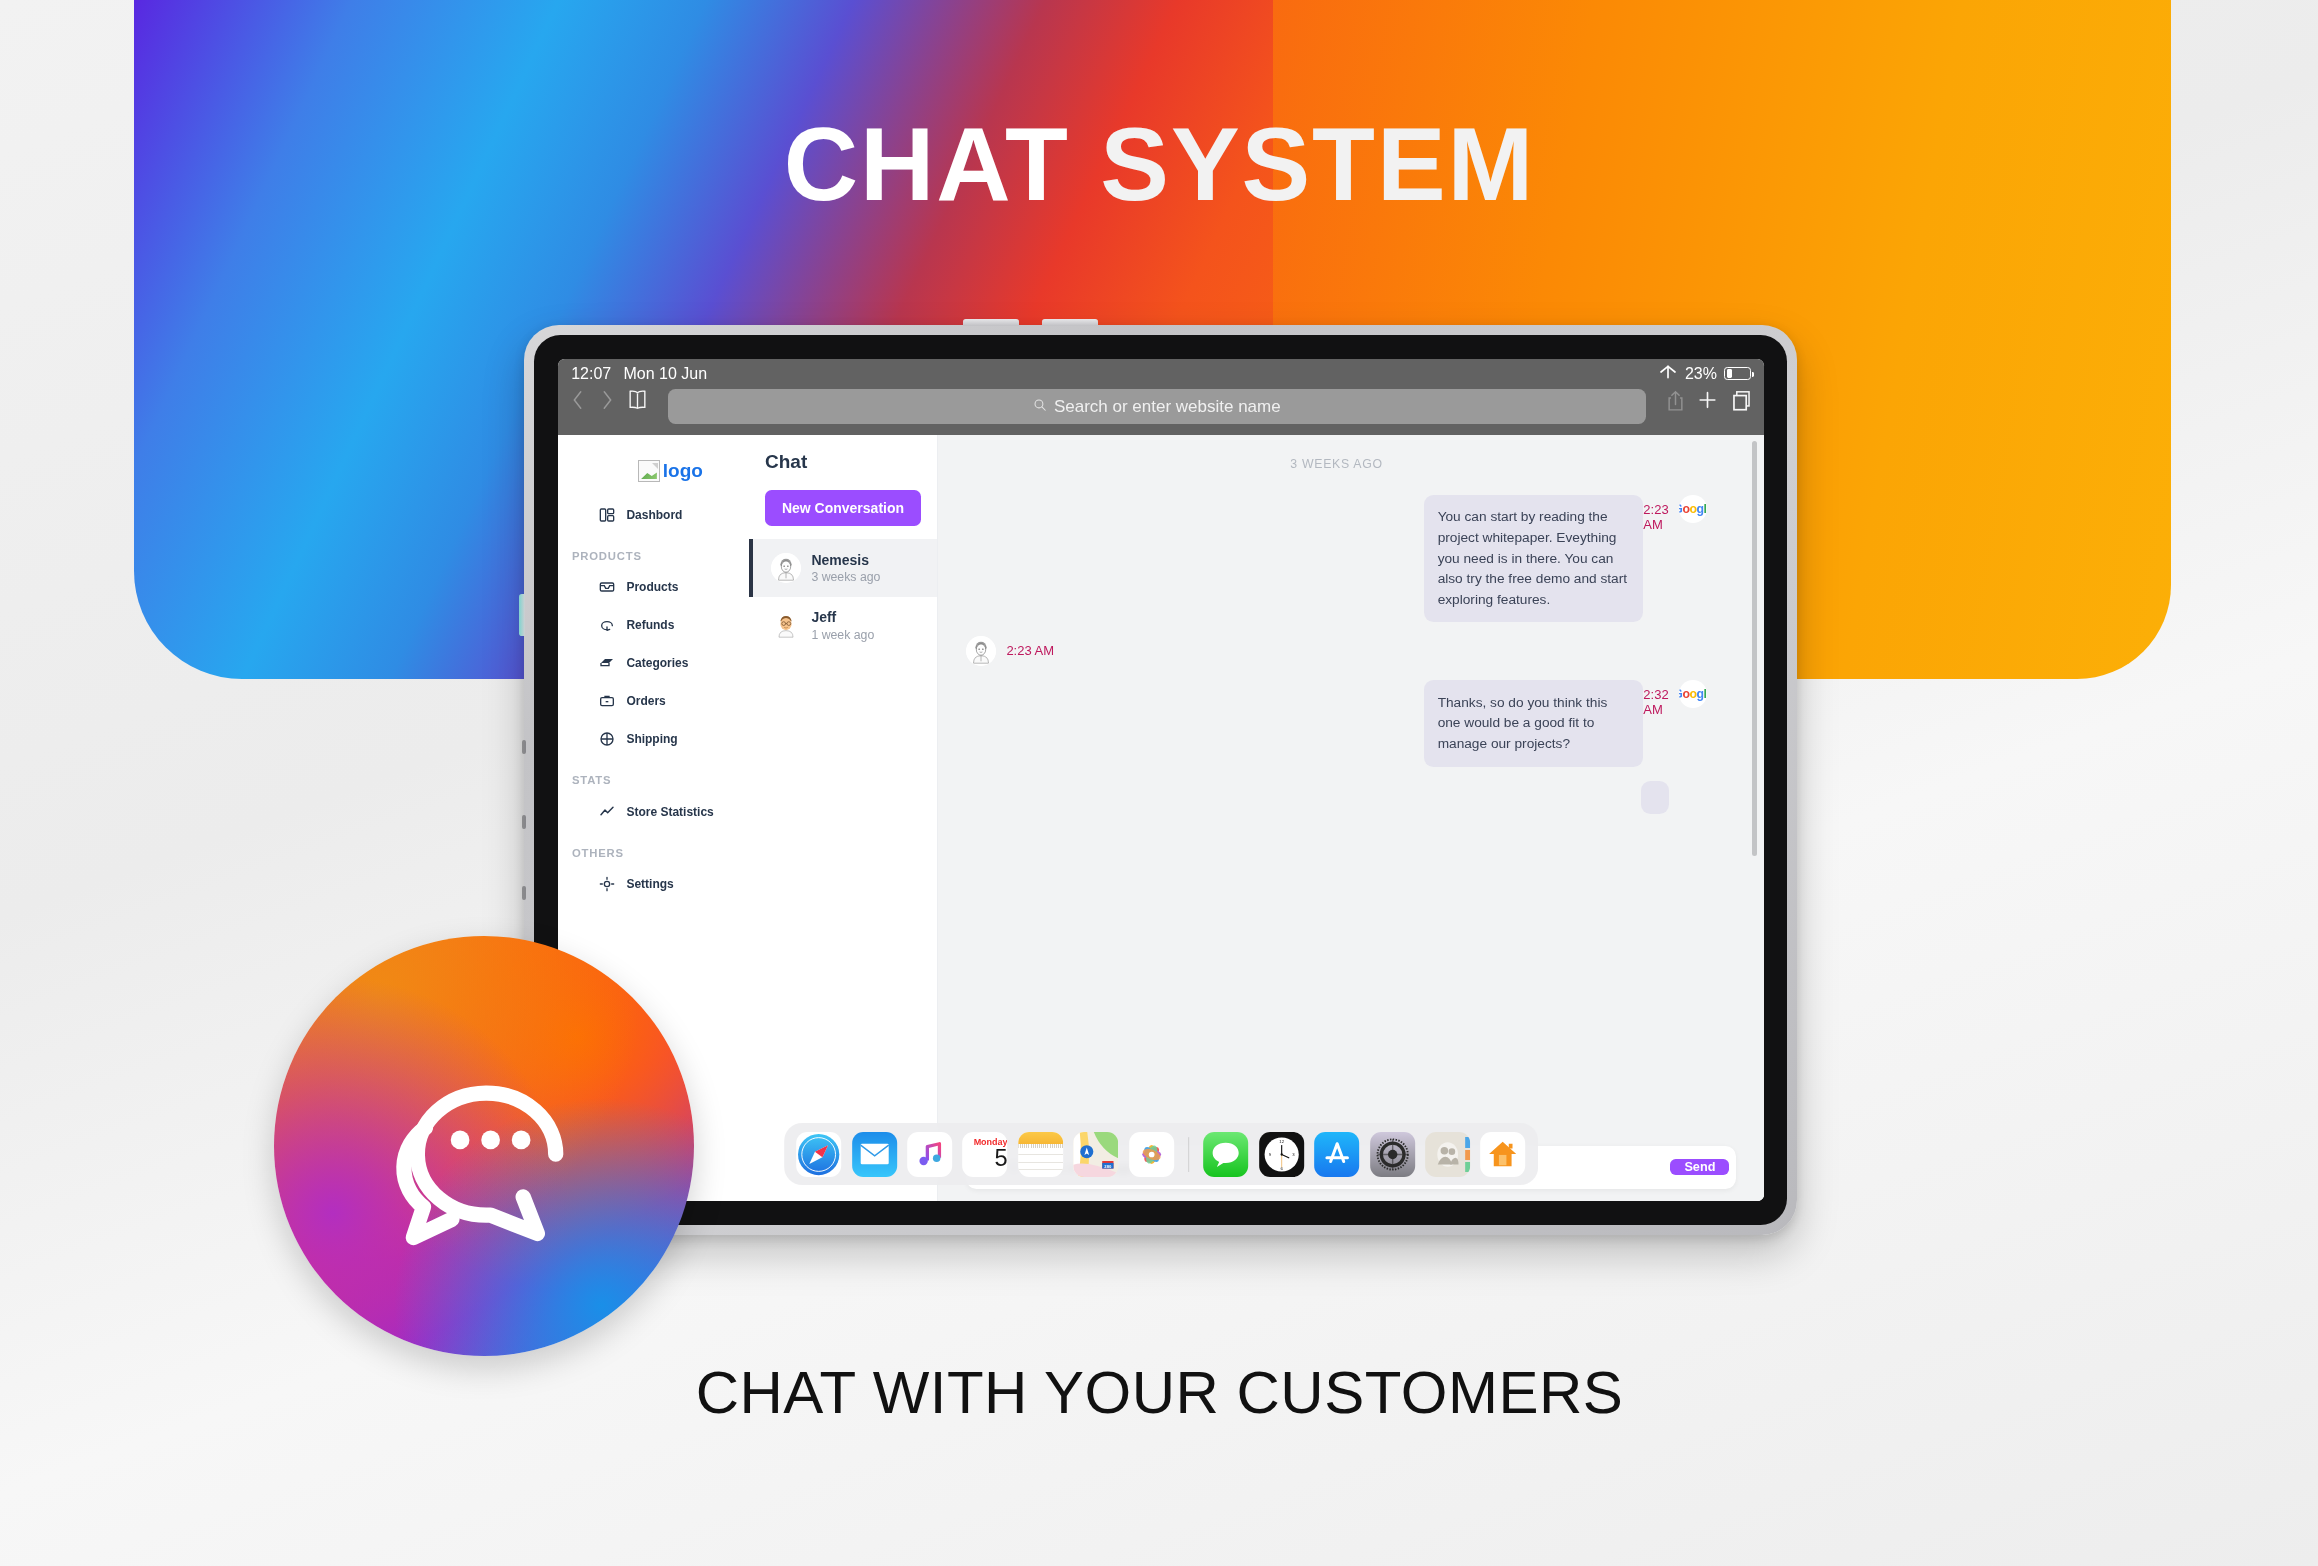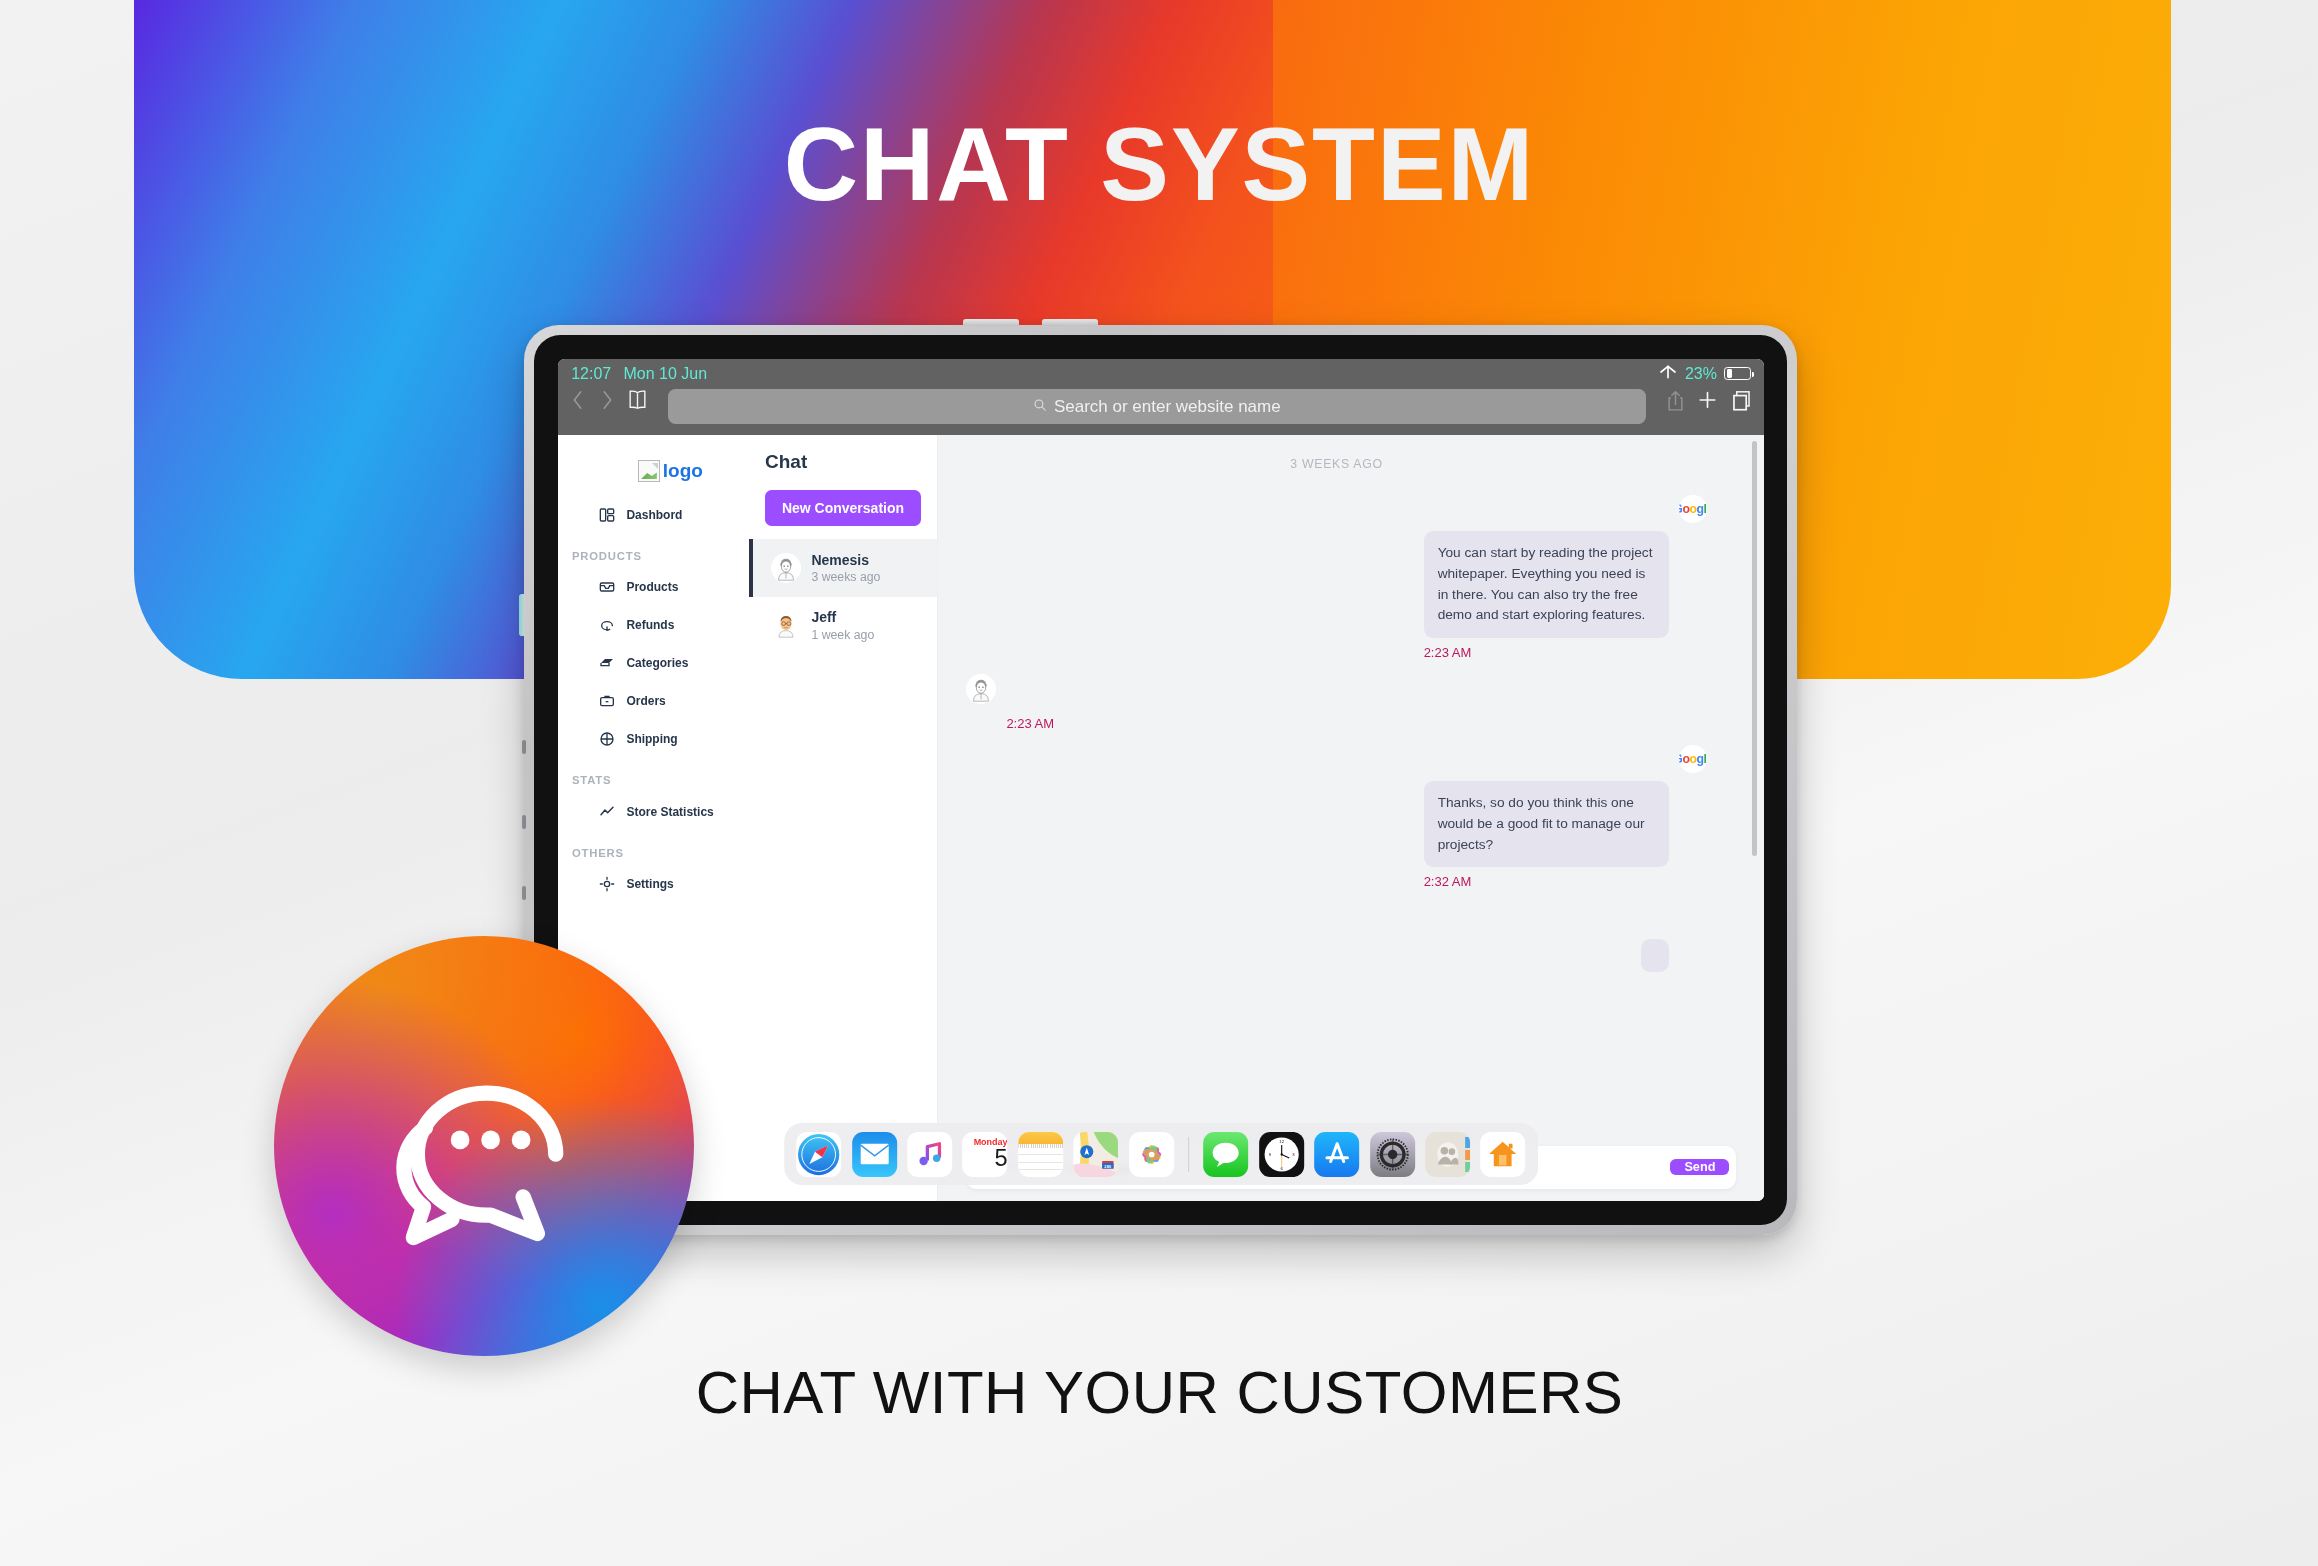--- a/index.html
+++ b/index.html
@@ -70,21 +70,21 @@
   #screen {
     position: absolute; left: 23.6px; top: 23.6px; right: 22.6px; bottom: 23.6px;
     background: #f5f6f7; border-radius: 6.6px; overflow: hidden;
     display: flex; flex-direction: column;
   }
 
   
   #safari-chrome { background: #626262; flex: 0 0 auto; }
   #status-bar {
     display: flex; align-items: flex-start; justify-content: space-between;
-    padding: 5.7px 13.2px 1.9px 13.2px; color: #5eead4; font-size: 16px;
+    padding: 5.7px 13.2px 1.9px 13.2px; color: #ffffff; font-size: 16px;
   }
   #status-left { display: flex; gap: 12.3px; }
   #status-right { display: flex; align-items: center; gap: 7.5px; }
   .batt-shell {
     width: 26.4px; height: 13.2px; border: 1.4px solid #fff; border-radius: 3.3px;
     position: relative; display: inline-block;
   }
   .batt-shell::after {
     content: ""; position: absolute; right: -4.2px; top: 3.8px; width: 2.4px; height: 4.7px;
     background: #fff; border-radius: 0 1.4px 1.4px 0;
@@ -162,21 +162,21 @@
   .avatar.nemesis { background: #ffffff; }
   .avatar.jeff { background: #ffffff; }
 
   
   #chat-pane { flex: 1; background: #f2f3f4; position: relative; display: flex; flex-direction: column; min-width: 0; }
   #thread { flex: 1; overflow: hidden; padding: 22px 57px 19px 28px; position: relative; }
   #day-sep { text-align: center; font-size: 12.3px; letter-spacing: 0.7px; color: #b3b8c0; margin-bottom: 24.5px; }
 
   .msg-row { display: flex; margin-bottom: 14px; align-items: flex-start; }
   .msg-row.out { justify-content: flex-end; }
-  .msg-col { max-width: 245px; display: flex; flex-direction: column; margin-top: 36px; }
+  .msg-col { max-width: 245px; display: flex; flex-direction: row; }
   .bubble {
     border-radius: 9.4px; padding: 12.3px 14px; font-size: 13.7px; line-height: 1.5;
   }
   .bubble.out { background: #e4e3ee; color: #3b4357; }
   .bubble.in  { background: #ffffff; color: #9297ac; }
   .msg-time { font-size: 13px; color: #be185d; margin-top: 6.6px; }
   .msg-time.left { text-align: left; }
   .msg-time.right { text-align: right; }
   .av-gap-l { margin-right: 10.4px; }
   .av-gap-r { margin-left: 10.4px; }

